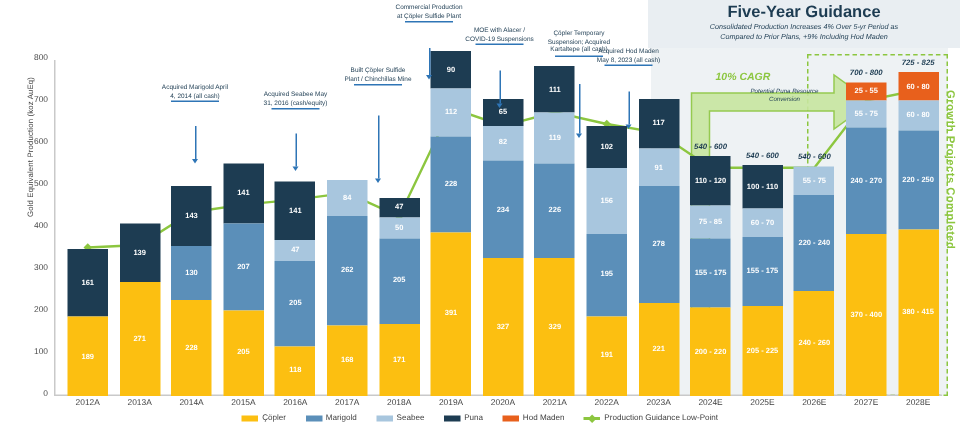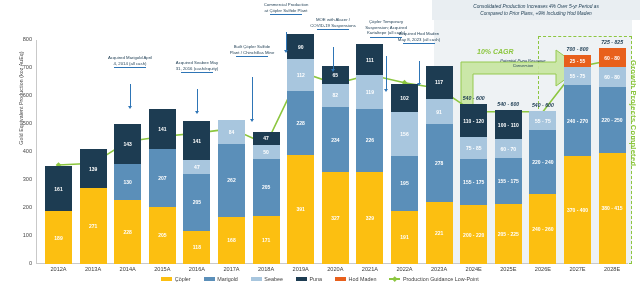--- a/index.html
+++ b/index.html
@@ -205,20 +205,21 @@
 <body>
 
 <div id="root">
 
   <div class="band" style="left:434px;width:198px;"></div>
 
   <div class="growthbox" style="left:538px;width:94px;"></div>
   <div class="growth-label">Growth Projects Completed</div>
 
   <div class="header">
+    <h1>Five-Year Guidance</h1>
     <p>
       <span>Consolidated Production Increases 4% Over 5-yr Period as</span><br>
       <span>Compared to Prior Plans, +9% Including Hod Maden</span>
     </p>
   </div>
 
   <div class="ylabel">Gold Equivalent Production (koz AuEq)</div>
   <div class="axis-line"></div>
   <div class="axis-base"></div>
   <div id="yticks">

